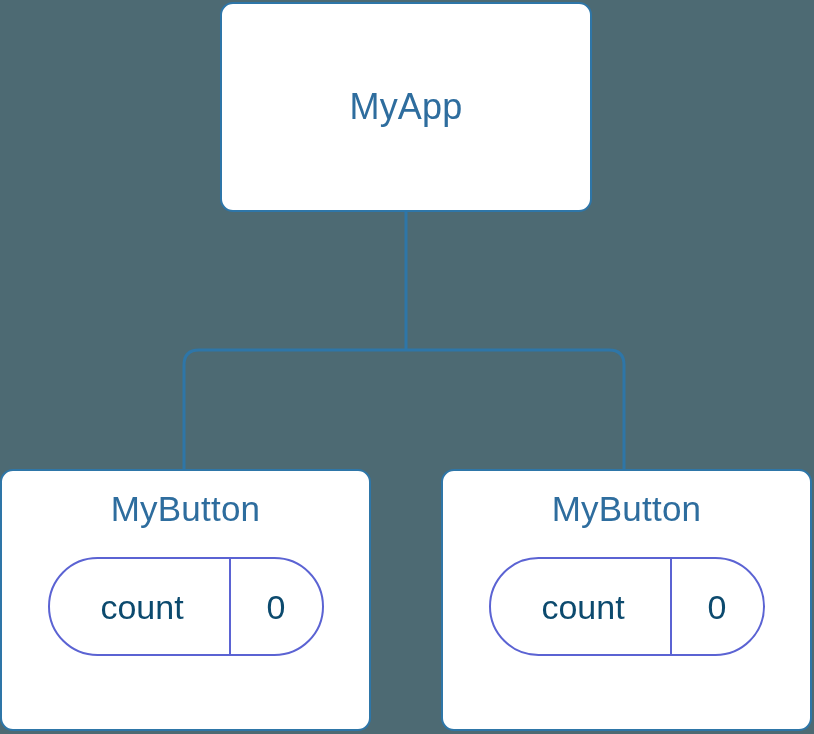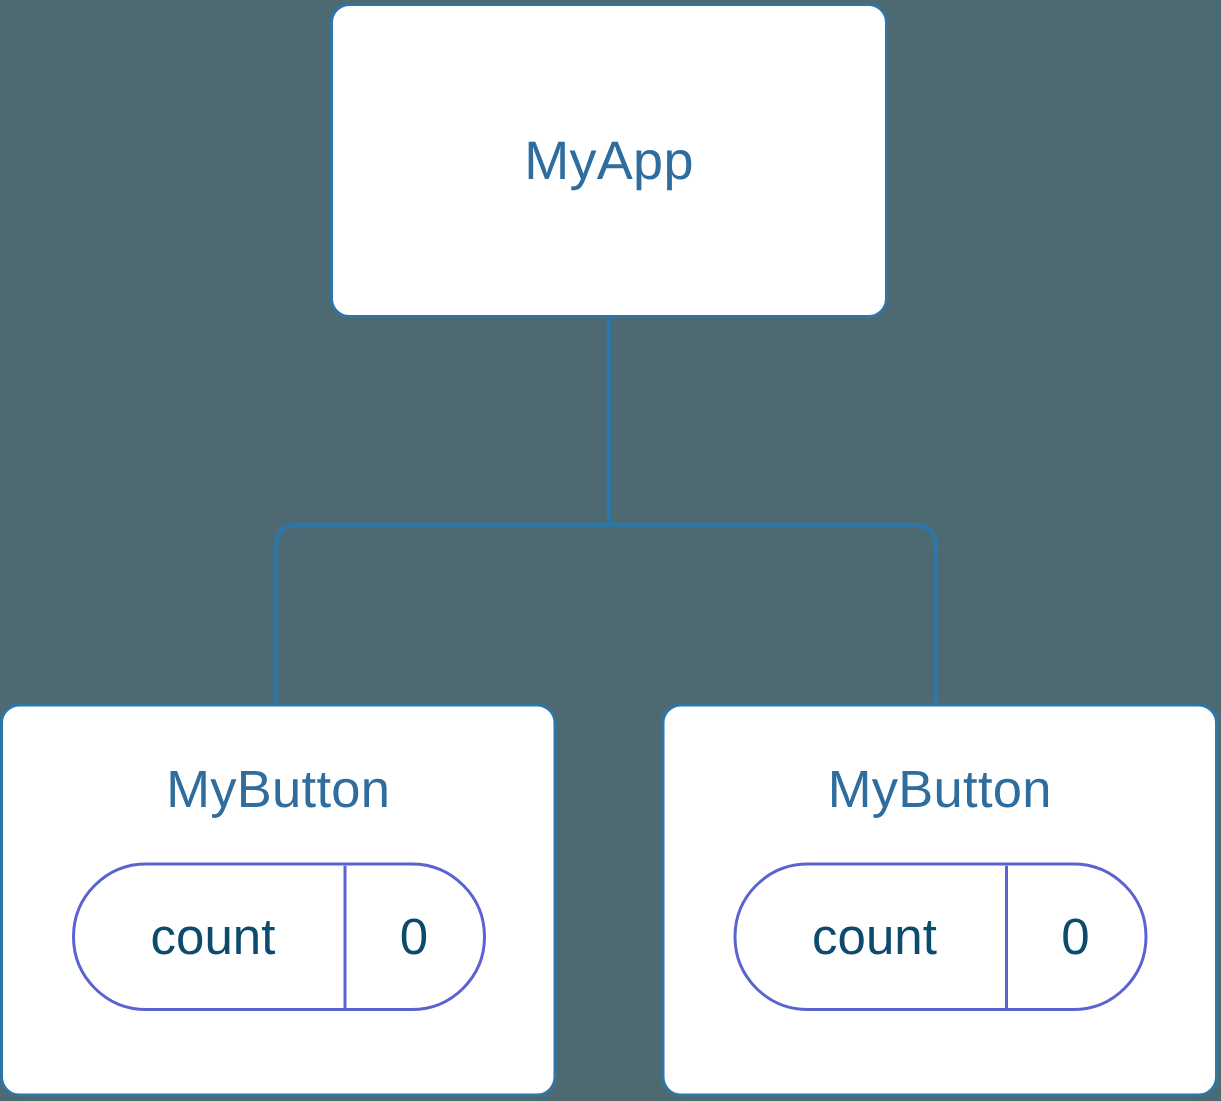--- a/index.html
+++ b/index.html
@@ -50,21 +50,21 @@
     width: 372px;
     height: 210px;
     justify-content: center;
   }
 
   .node-child {
     top: 469px;
     width: 371px;
     height: 262px;
     justify-content: flex-start;
-    padding-top: 38px;
+    padding-top: 20px;
   }
 
   .node-child-left  { left: 0px; }
   .node-child-right { left: 441px; }
 
   .node-title {
     color: #2e6d9e;
     font-size: 35px;
     line-height: 1;
     letter-spacing: 0.2px;

